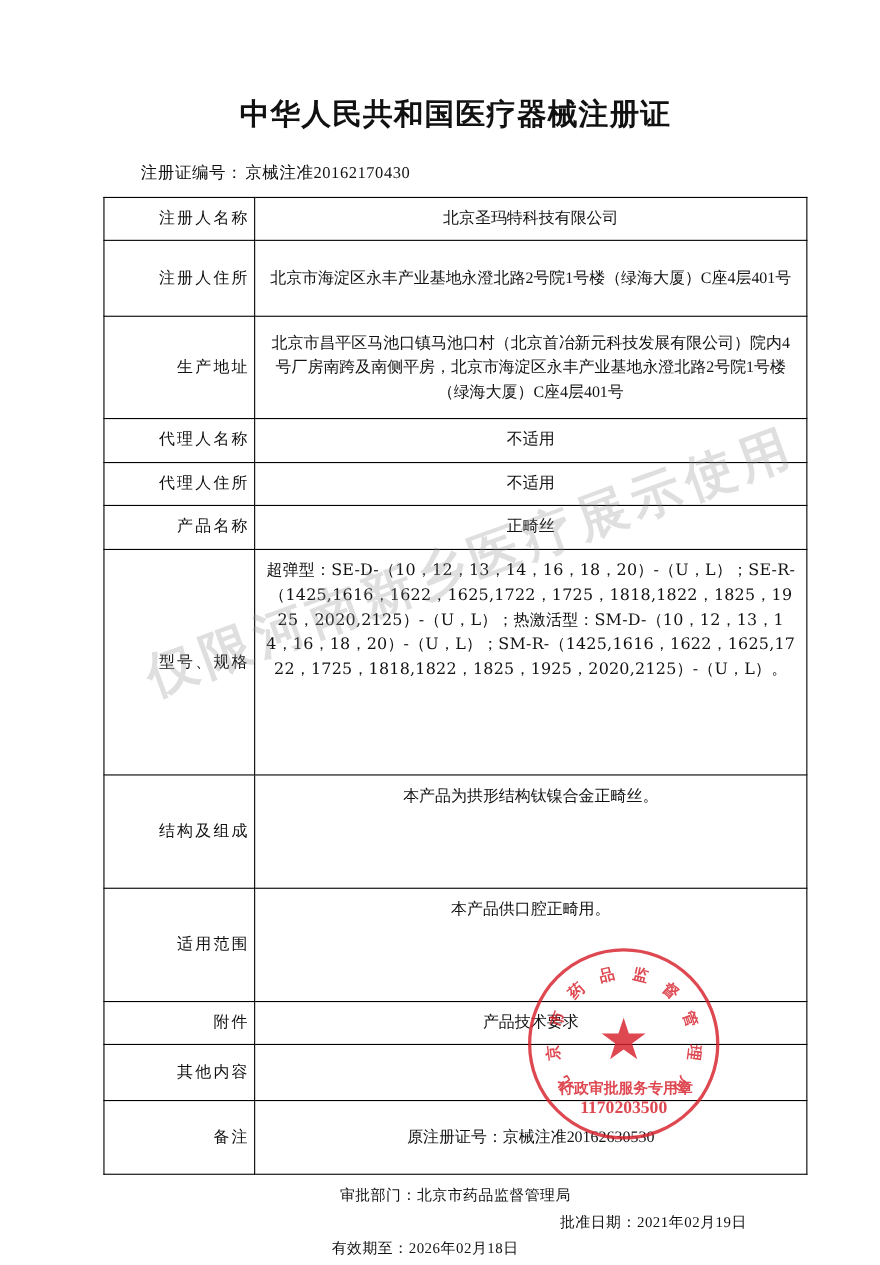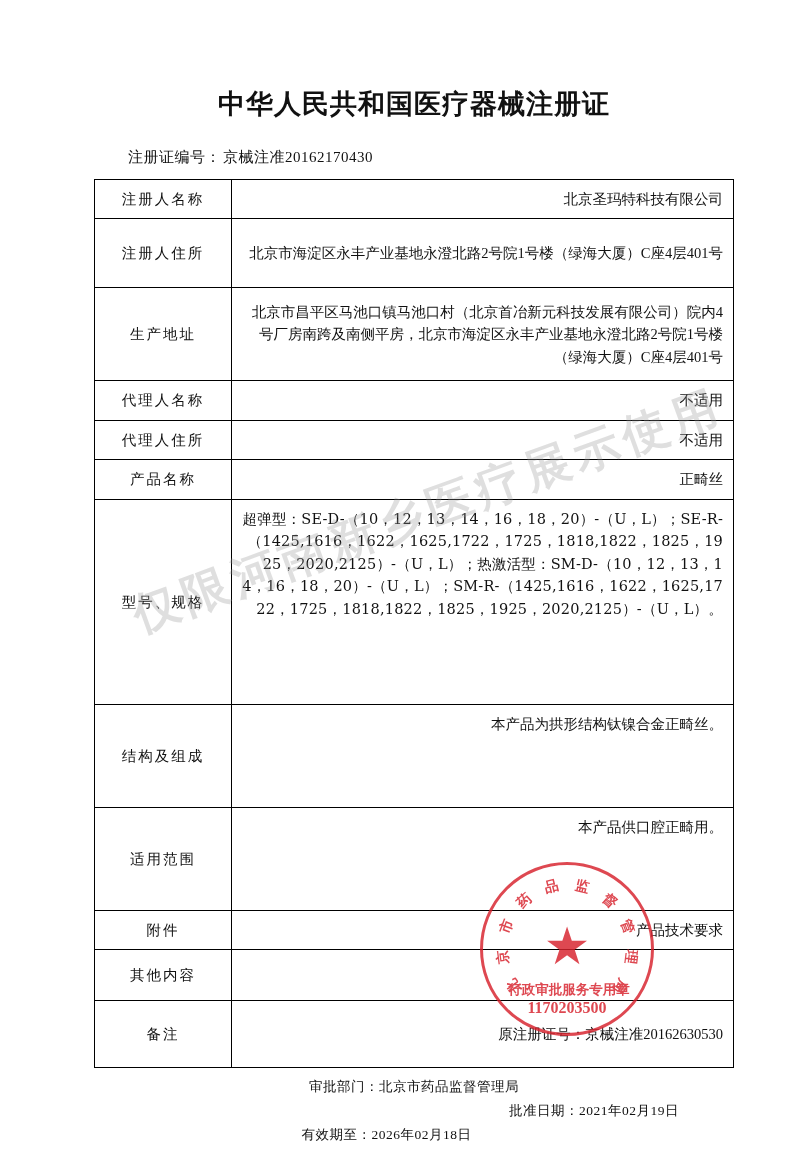--- a/index.html
+++ b/index.html
@@ -48,27 +48,27 @@
     table-layout: fixed;
   }
   table.cert td {
     border: 1px solid #000;
     vertical-align: middle;
     font-size: 14.5px;
     line-height: 1.55;
   }
   td.label {
     width: 128px;
-    text-align: center;
+    text-align: right;
     letter-spacing: 2px;
     padding: 8px 4px;
   }
   td.value {
     padding: 8px 10px;
-    text-align: right;
+    text-align: center;
     word-break: break-all;
   }
   td.value.top {
     vertical-align: top;
   }
   .spec-cell {
     font-family: "DejaVu Serif", "Liberation Serif", serif;
     font-size: 13.5px;
     line-height: 1.7;
     letter-spacing: 0.2px;

